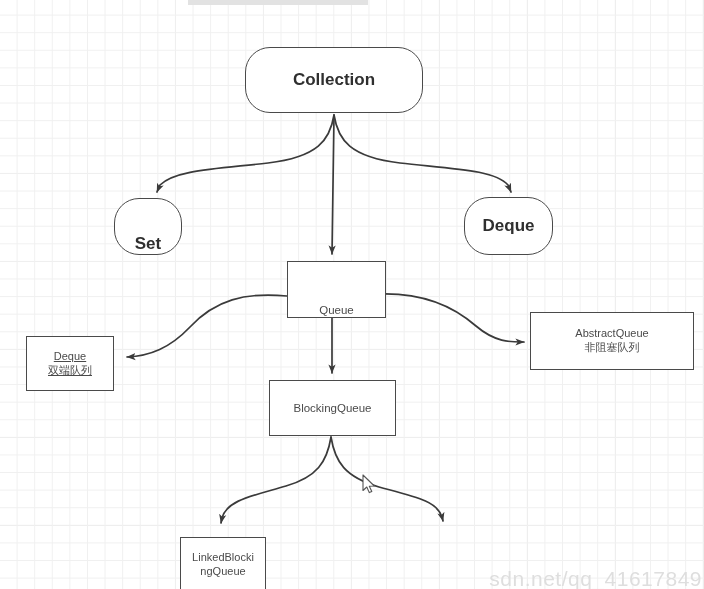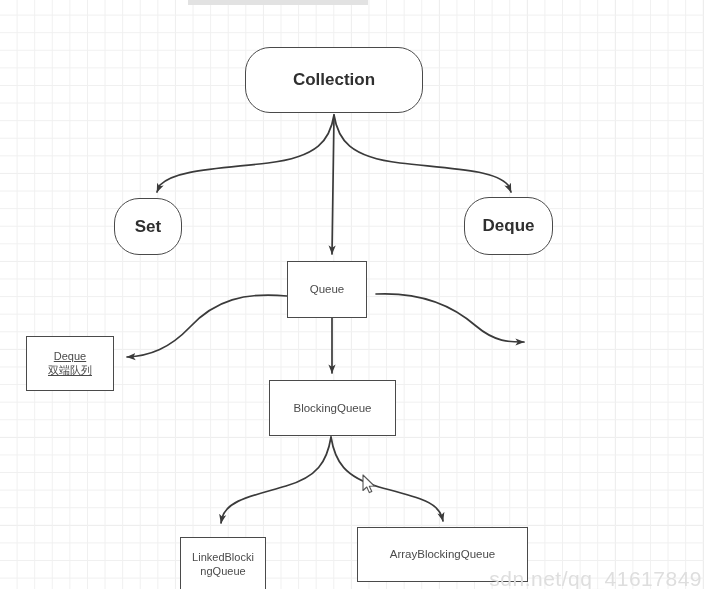--- a/index.html
+++ b/index.html
@@ -122,54 +122,57 @@
       <path d="M331,437 C327,462 317,477 286,486 C252,496 227,500 222,518 L221,523" marker-end="url(#ah)"></path>
 
       <path d="M331,437 C335,462 345,477 379,487 C416,497 437,501 442,517 L443,521" marker-end="url(#ah)"></path>
     </g>
   </svg>
 
   <div class="node node-strong" style="left:245px; top:47px; width:178px; height:66px;">
     <span class="lbl">Collection</span>
   </div>
 
-  <div class="node node-strong" style="left:114px; top:198px; width:68px; height:57px;">
+  <div class="node node-strong" style="left:114px; top:198px; width:68px; height:57px;align-items:flex-end;">
     <span class="lbl">Set</span>
   </div>
 
   <div class="node node-strong" style="left:464px; top:197px; width:89px; height:58px;">
     <span class="lbl">Deque</span>
   </div>
 
-  <div class="node node-plain" style="left:287px; top:261px; width:80px; height:57px;">
+  <div class="node node-plain" style="left:287px; top:261px; width:99px; height:57px;align-items:flex-end;">
     <span class="lbl">Queue</span>
   </div>
 
   <div class="node node-plain-sm" style="left:26px; top:336px; width:88px; height:55px;text-decoration:underline;">
     <div style="width:100%;">
       <span class="lbl">Deque</span>
       <span class="sub">双端队列</span>
     </div>
   </div>
 
+  <div class="node node-plain-sm" style="left:530px; top:312px; width:164px; height:58px;">
+    <div style="width:100%;">
+      <span class="lbl">AbstractQueue</span>
+      <span class="sub">非阻塞队列</span>
+    </div>
+  </div>
 
   <div class="node node-plain" style="left:269px; top:380px; width:127px; height:56px;">
     <span class="lbl">BlockingQueue</span>
   </div>
 
   <div class="node node-plain-sm" style="left:180px; top:529px; width:86px; height:56px;margin-top:8px;">
     <div style="width:100%;">
       <span class="lbl">LinkedBlocki</span>
       <span class="sub">ngQueue</span>
     </div>
   </div>
 
-  <div class="node node-plain" style="left:357px; top:527px; width:171px; height:55px;">
-    <span class="lbl">ArrayBlockingQueue</span>
-  </div>
 
   <div class="watermark">sdn.net/qq_41617849</div>
 
   <svg class="cursor" viewBox="0 0 16 22">
     <path d="M1,1 L1,16.5 L4.8,13 L7.3,18.6 L9.8,17.5 L7.3,12.2 L12.3,12 Z" fill="#ffffff" stroke="#555555" stroke-width="1.1" stroke-linejoin="round"></path>
   </svg>
 
 </div>
 
 </body></html>

